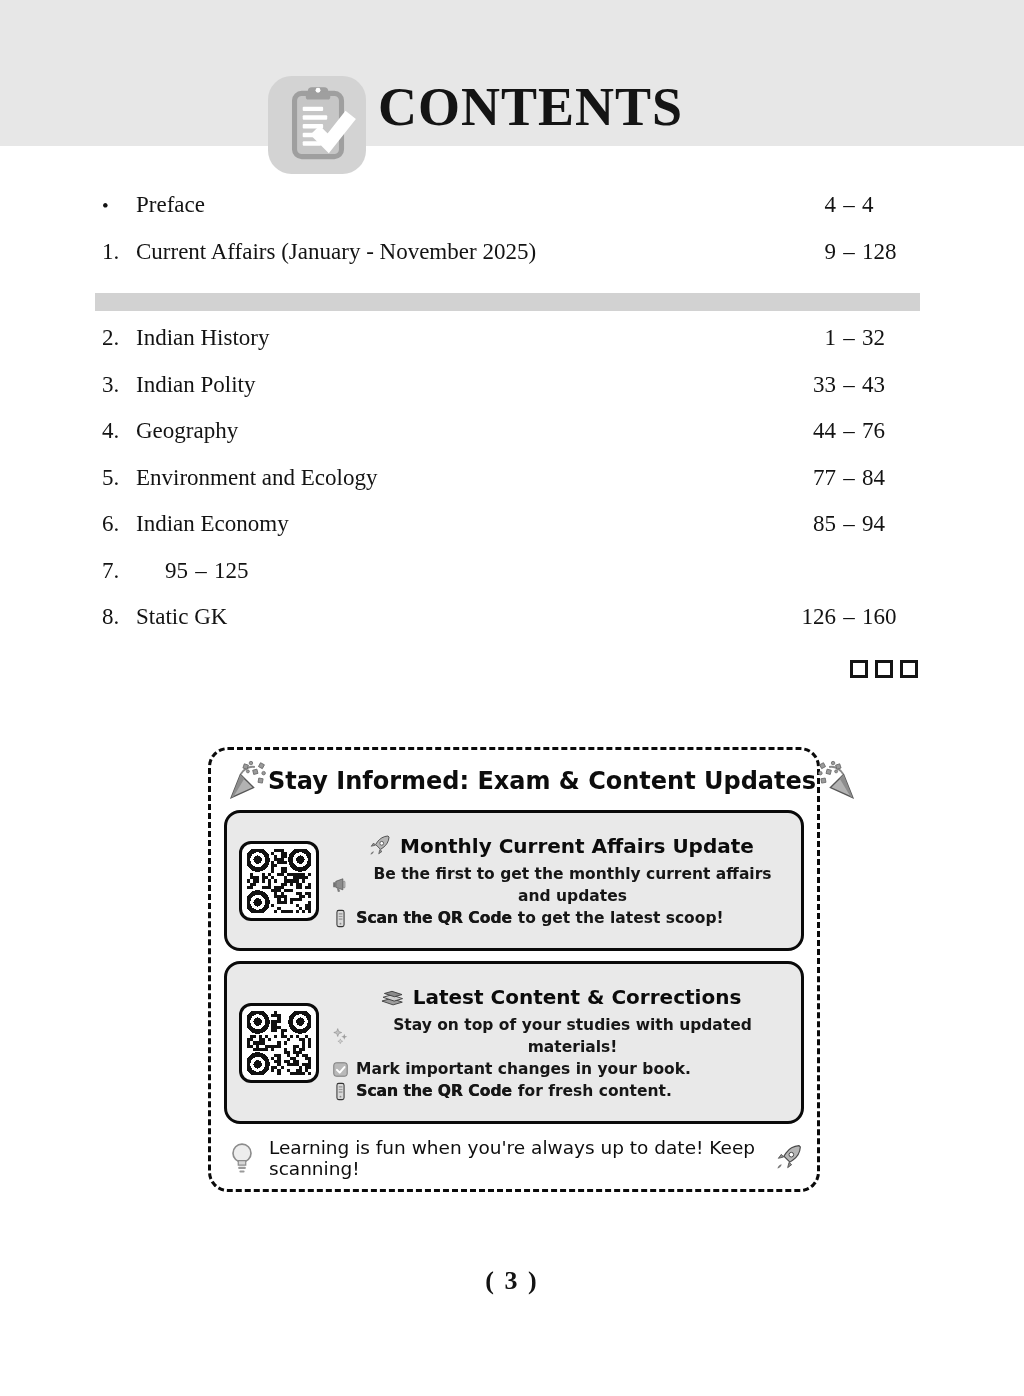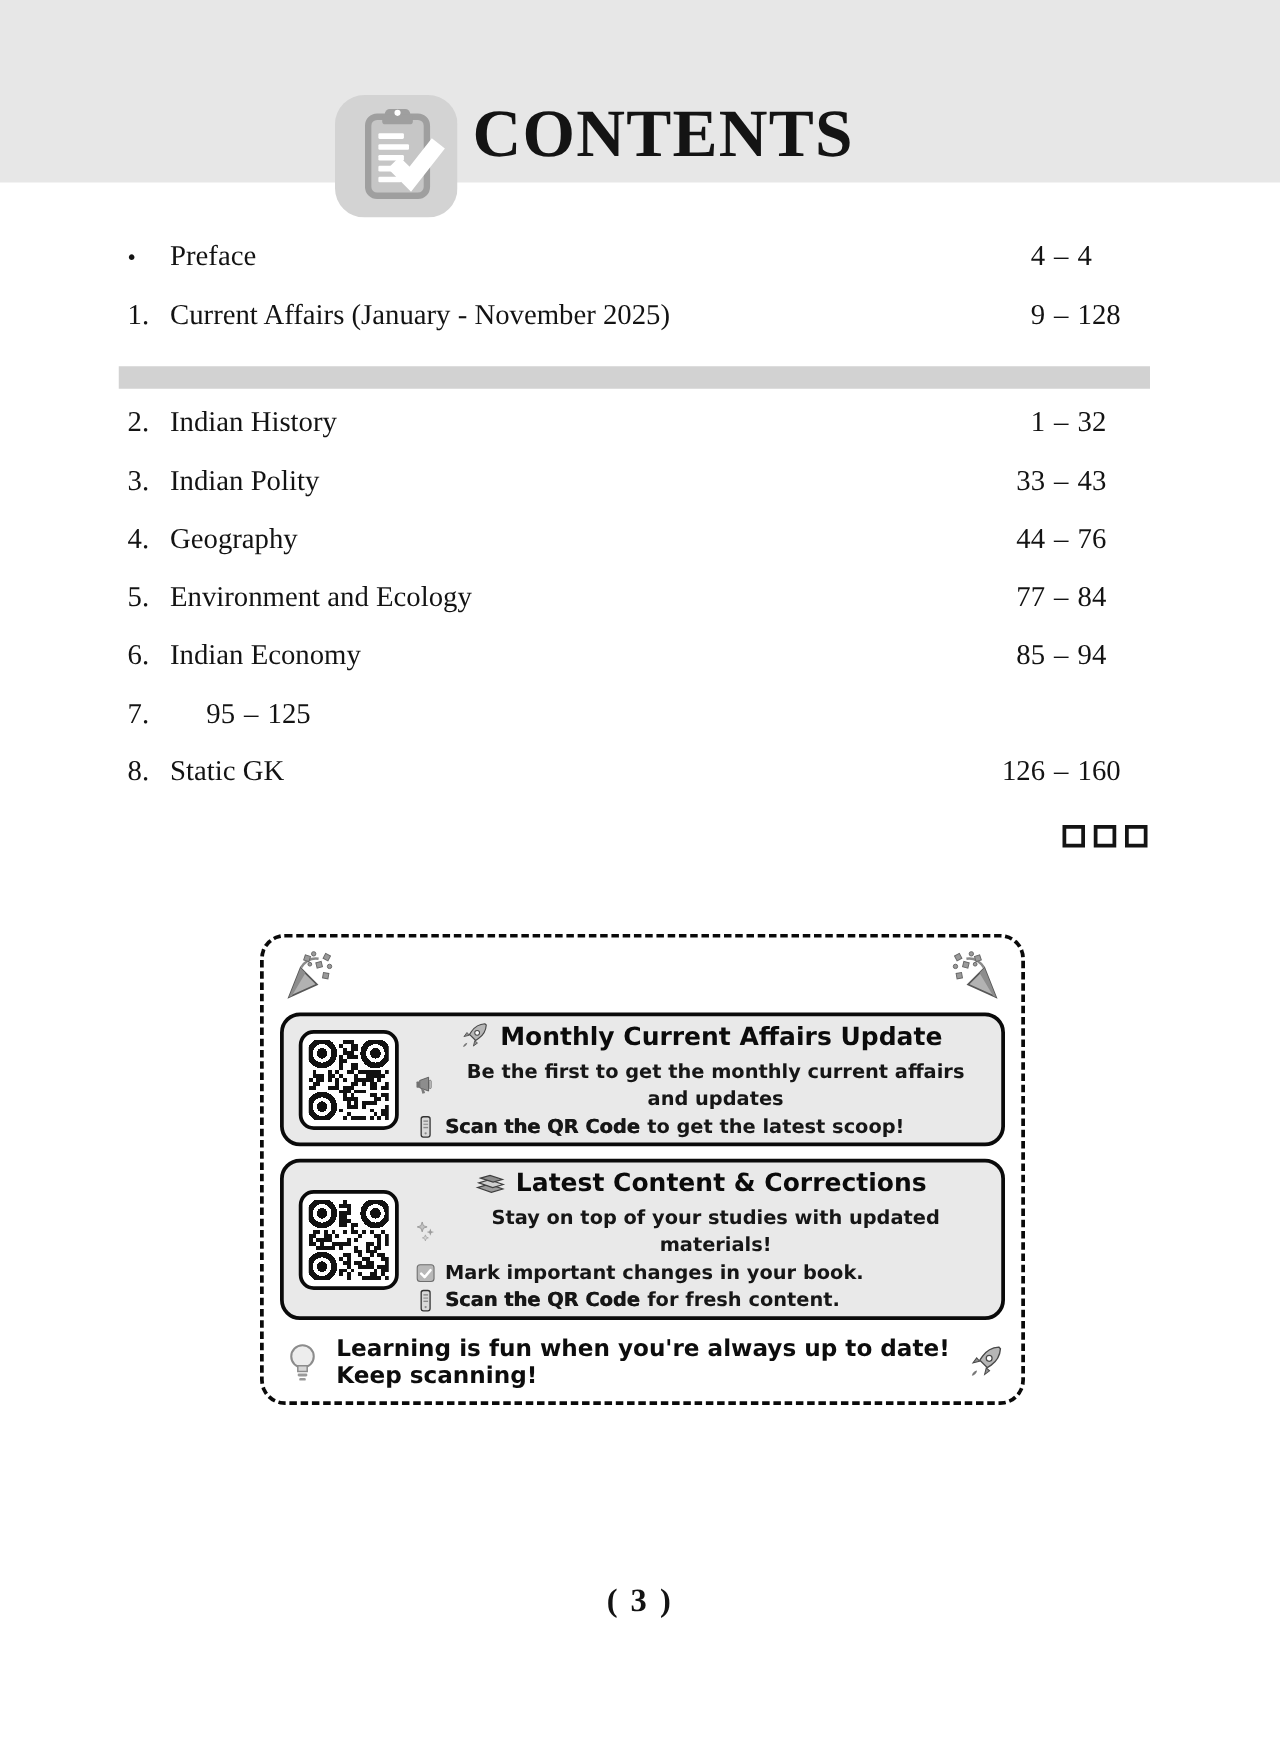--- a/index.html
+++ b/index.html
@@ -31,39 +31,39 @@
   
   .info-box{
     position:absolute;left:208px;top:747px;width:612px;box-sizing:border-box;
     border:3.5px dashed #0a0a0a;border-radius:20px;background:#fff;
     padding:8px 13px 8px;font-family:"DejaVu Sans",sans-serif;
   }
   .info-title-row{display:flex;align-items:center;justify-content:space-between;padding:2px 2px 8px;}
   .info-title{font-size:24px;font-weight:700;color:#0d0d0d;white-space:nowrap;}
   .info-section{
     border:3px solid #0a0a0a;border-radius:16px;background:#e9e9e9;
-    display:flex;align-items:center;gap:12px;padding:2px 12px;margin-bottom:10px;
+    display:flex;align-items:center;gap:12px;padding:19px 12px;margin-bottom:10px;
   }
   .qr-wrap{
     width:80px;height:80px;box-sizing:border-box;flex:0 0 auto;
     border:3.5px solid #0a0a0a;border-radius:12px;background:#fff;padding:5px;
   }
   .sec-text{flex:1 1 auto;text-align:center;}
   .sec-heading{
     display:flex;align-items:center;justify-content:center;gap:8px;
     font-size:20px;font-weight:700;color:#0b0b0b;margin:1px 0 4px;
   }
   .sec-line{
     display:flex;align-items:center;gap:6px;
     font-size:15.5px;font-weight:700;color:#161616;line-height:1.42;
   }
   .sec-line .lead{text-shadow:0.5px 0 0 currentColor;}
   .info-footer{
     display:flex;align-items:center;justify-content:center;gap:9px;
-    font-size:18.5px;font-weight:700;color:#0d0d0d;padding:3px 0 2px;
+    font-size:18.5px;font-weight:400;color:#0d0d0d;padding:3px 0 2px;
   }
   
   .ic{display:inline-flex;flex:0 0 auto;line-height:0;}
   .ic svg{display:block;}
   .ic.mirror svg{transform:scaleX(-1);}
   
   .page-num{
     position:absolute;top:1266px;left:0;width:100%;text-align:center;
     font-size:26px;font-weight:700;letter-spacing:2px;color:#131313;
     font-family:"Liberation Serif",serif;
@@ -192,20 +192,21 @@
             <rect x="20" y="5" width="5" height="5" transform="rotate(18 22.5 7.5)"></rect>
             <rect x="31" y="11" width="5" height="5" transform="rotate(-14 33.5 13.5)"></rect>
             <rect x="38" y="4" width="5" height="5" transform="rotate(28 40.5 6.5)"></rect>
             <rect x="37" y="21" width="5" height="5" transform="rotate(10 39.5 23.5)"></rect>
             <circle cx="28.5" cy="3.5" r="2"></circle>
             <circle cx="43" cy="15" r="2"></circle>
             <circle cx="25" cy="13" r="1.7"></circle>
           </g>
         </svg>
       </span>
+    <span class="info-title">Stay Informed:  Exam &amp; Content Updates</span>
     <span class="ic mirror">
         <svg viewBox="0 0 48 48" width="42" height="42">
           <path d="M6 43 L16.5 16.5 L31.5 31.5 Z" fill="#b2b2b2" stroke="#575757" stroke-width="1.6"></path>
           <path d="M6 43 L16.5 16.5 l4.5 4.5 L8.5 42Z" fill="#8d8d8d"></path>
           <path d="M17 16c4-6 10-9 16-8" fill="none" stroke="#8a8a8a" stroke-width="2.2"></path>
           <g fill="#9a9a9a" stroke="#686868" stroke-width=".9">
             <rect x="20" y="5" width="5" height="5" transform="rotate(18 22.5 7.5)"></rect>
             <rect x="31" y="11" width="5" height="5" transform="rotate(-14 33.5 13.5)"></rect>
             <rect x="38" y="4" width="5" height="5" transform="rotate(28 40.5 6.5)"></rect>
             <rect x="37" y="21" width="5" height="5" transform="rotate(10 39.5 23.5)"></rect>

